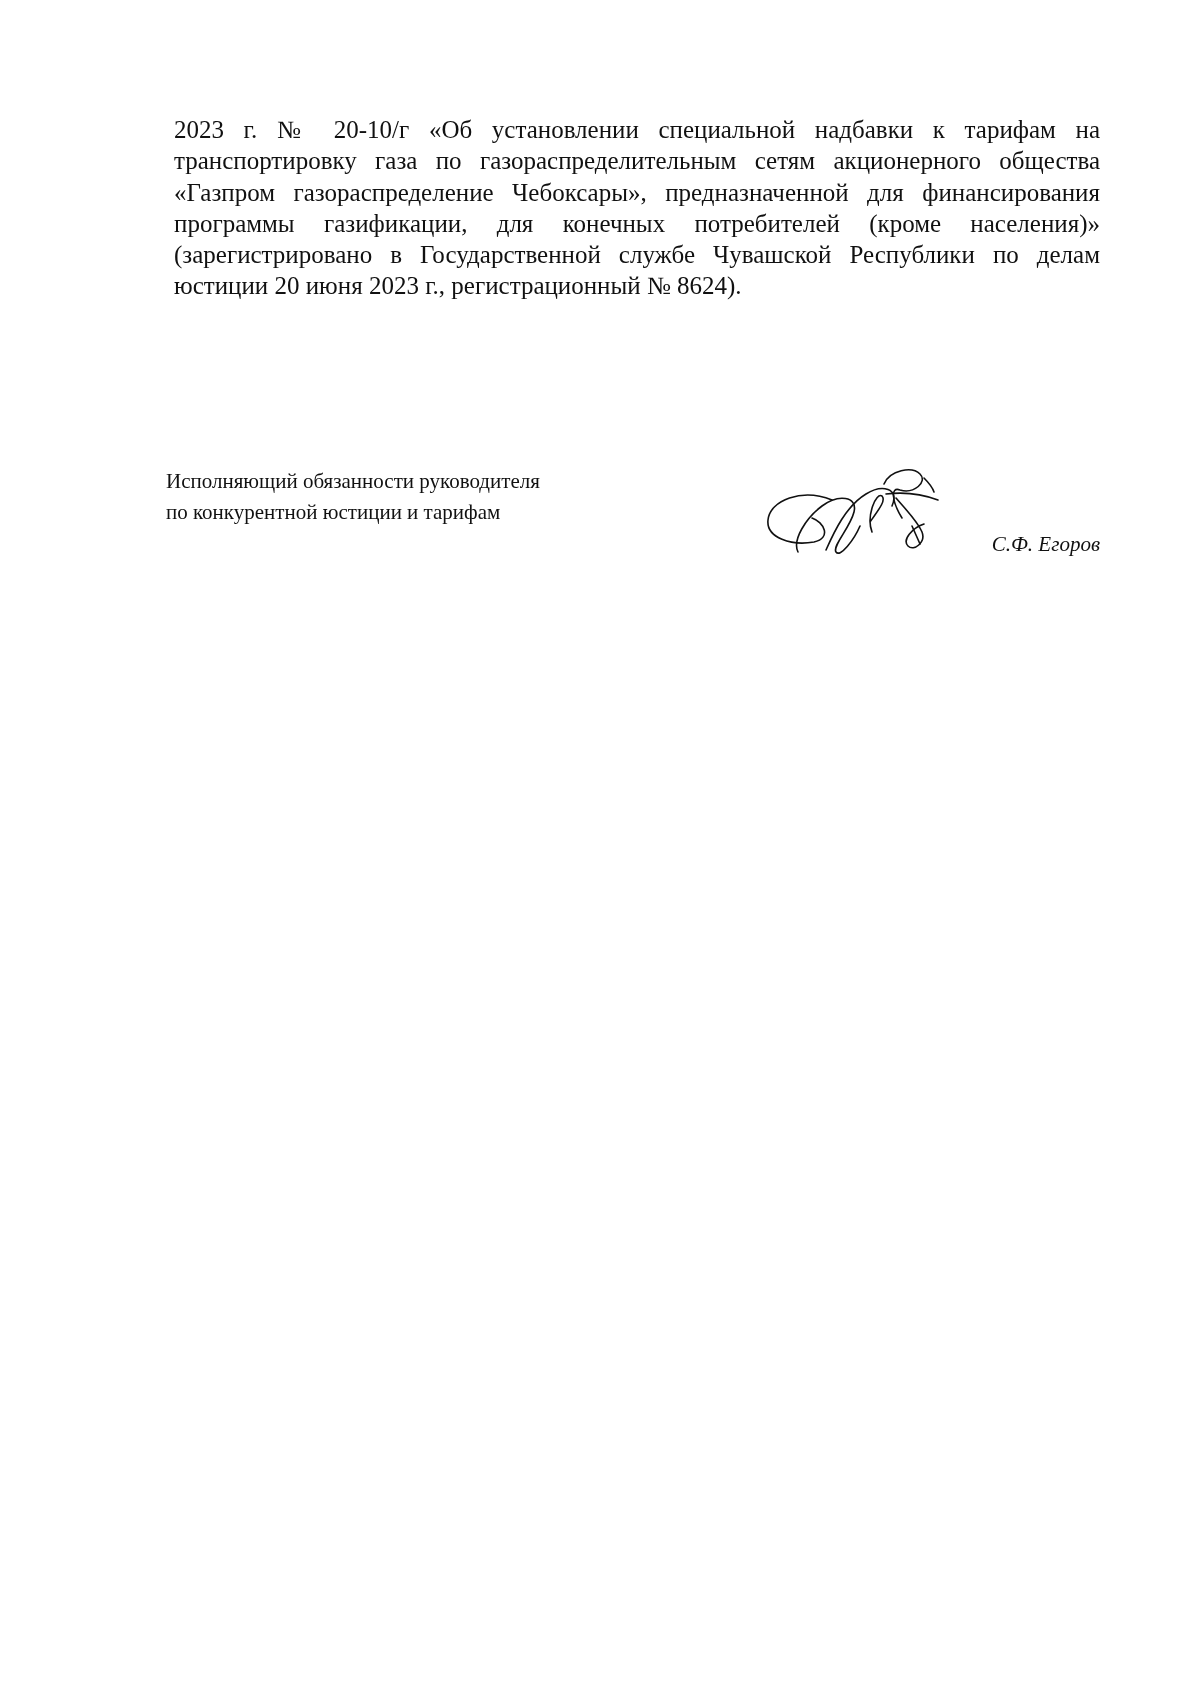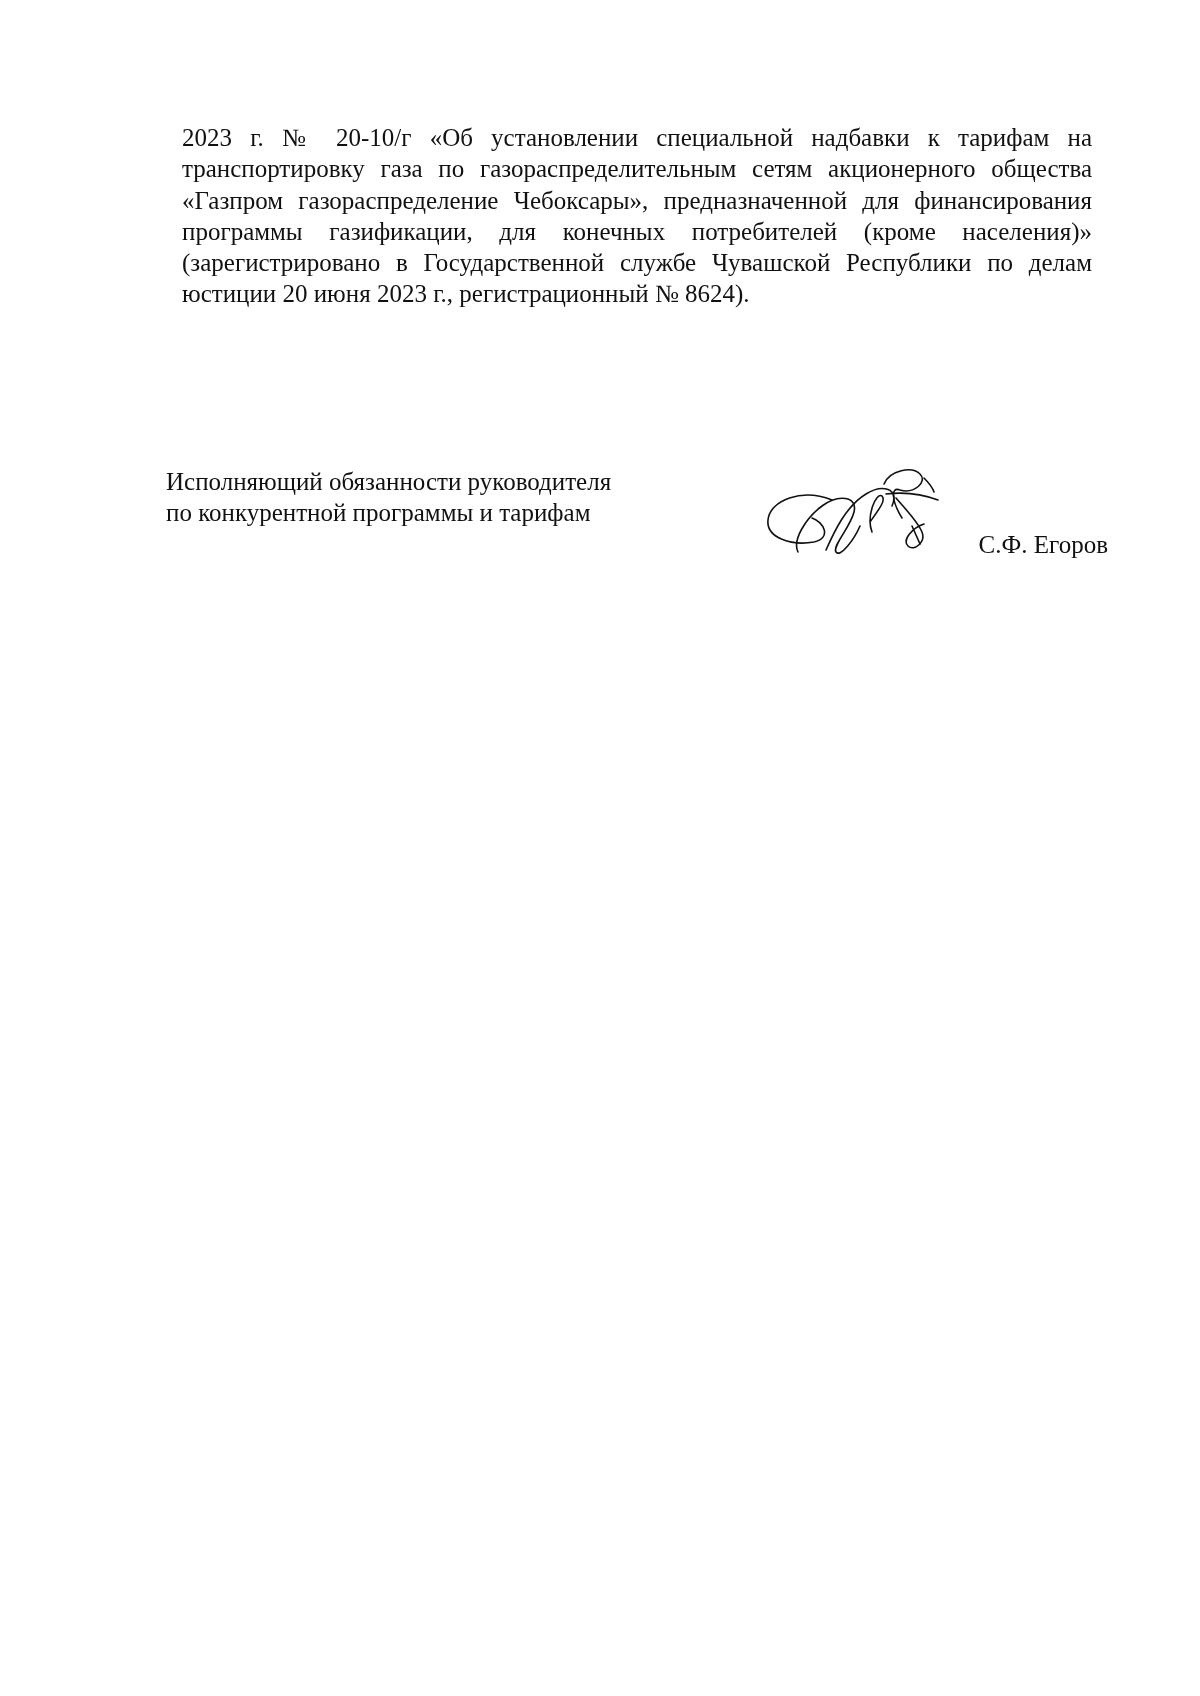--- a/index.html
+++ b/index.html
@@ -17,68 +17,69 @@
     }
     .page-text {
       position: absolute;
       left: 166px;
       top: 106px;
       width: 942px;
       font-size: 25px;
       line-height: 31.3px;
     }
     .para {
-      margin: 16px;
+      margin: 8px;
       text-align: justify;
       text-align-last: left;
     }
     .para.indent {
       text-indent: 71px;
     }
     .sign-block {
       position: absolute;
       left: 166px;
       top: 466px;
       width: 942px;
       height: 100px;
-      font-size: 25px;
+      font-size: 21px;
       line-height: 31.3px;
     }
     .sign-left {
       position: absolute;
       left: 0;
       top: 0;
       width: 560px;
     }
     .sign-left div { white-space: nowrap; }
     .signature {
       position: absolute;
       left: 596px;
       top: -6px;
       width: 200px;
       height: 100px;
     }
     .signer-name {
       position: absolute;
-      right: 0;
+      right: 8px;
       top: 62.6px;
       white-space: nowrap;
+      font-style: italic;
     }
   </style>
 </head>
 <body>
 
 <div class="page-text">
   <p class="para">2023 г. № 20-10/г «Об установлении специальной надбавки к тарифам на транспортировку газа по газораспределительным сетям акционерного общества «Газпром газораспределение Чебоксары», предназначенной для финансирования программы газификации, для конечных потребителей (кроме населения)» (зарегистрировано в Государственной службе Чувашской Республики по делам юстиции 20 июня 2023 г., регистрационный № 8624).</p>
 </div>
 
 <div class="sign-block">
   <div class="sign-left">
     <div>Исполняющий обязанности руководителя</div>
-    <div>по конкурентной программы и тарифам</div>
+    <div>по конкурентной юстиции и тарифам</div>
   </div>
 
   <svg class="signature" viewBox="0 0 200 100" fill="none" stroke="#111" stroke-width="1.6" stroke-linecap="round" stroke-linejoin="round">
     <path d="M70 40 C40 28, 8 40, 6 60 C4 78, 30 86, 52 82 C70 78, 62 62, 50 58"></path>
     <path d="M36 92 C30 80, 44 58, 60 46 C76 34, 96 36, 92 52 C88 68, 70 86, 74 92 C78 98, 92 80, 98 66"></path>
     <path d="M64 90 C72 72, 84 46, 104 34 C120 24, 138 28, 130 46"></path>
     <path d="M108 62 C118 48, 124 40, 120 36 C114 32, 104 56, 110 72"></path>
     <path d="M122 24 C128 10, 150 6, 158 14 C166 22, 152 34, 138 30 C128 26, 130 42, 140 58"></path>
     <path d="M124 34 C140 32, 160 34, 176 40"></path>
     <path d="M134 38 C146 52, 156 62, 160 72 C164 82, 152 92, 146 86 C140 80, 150 68, 162 64"></path>

